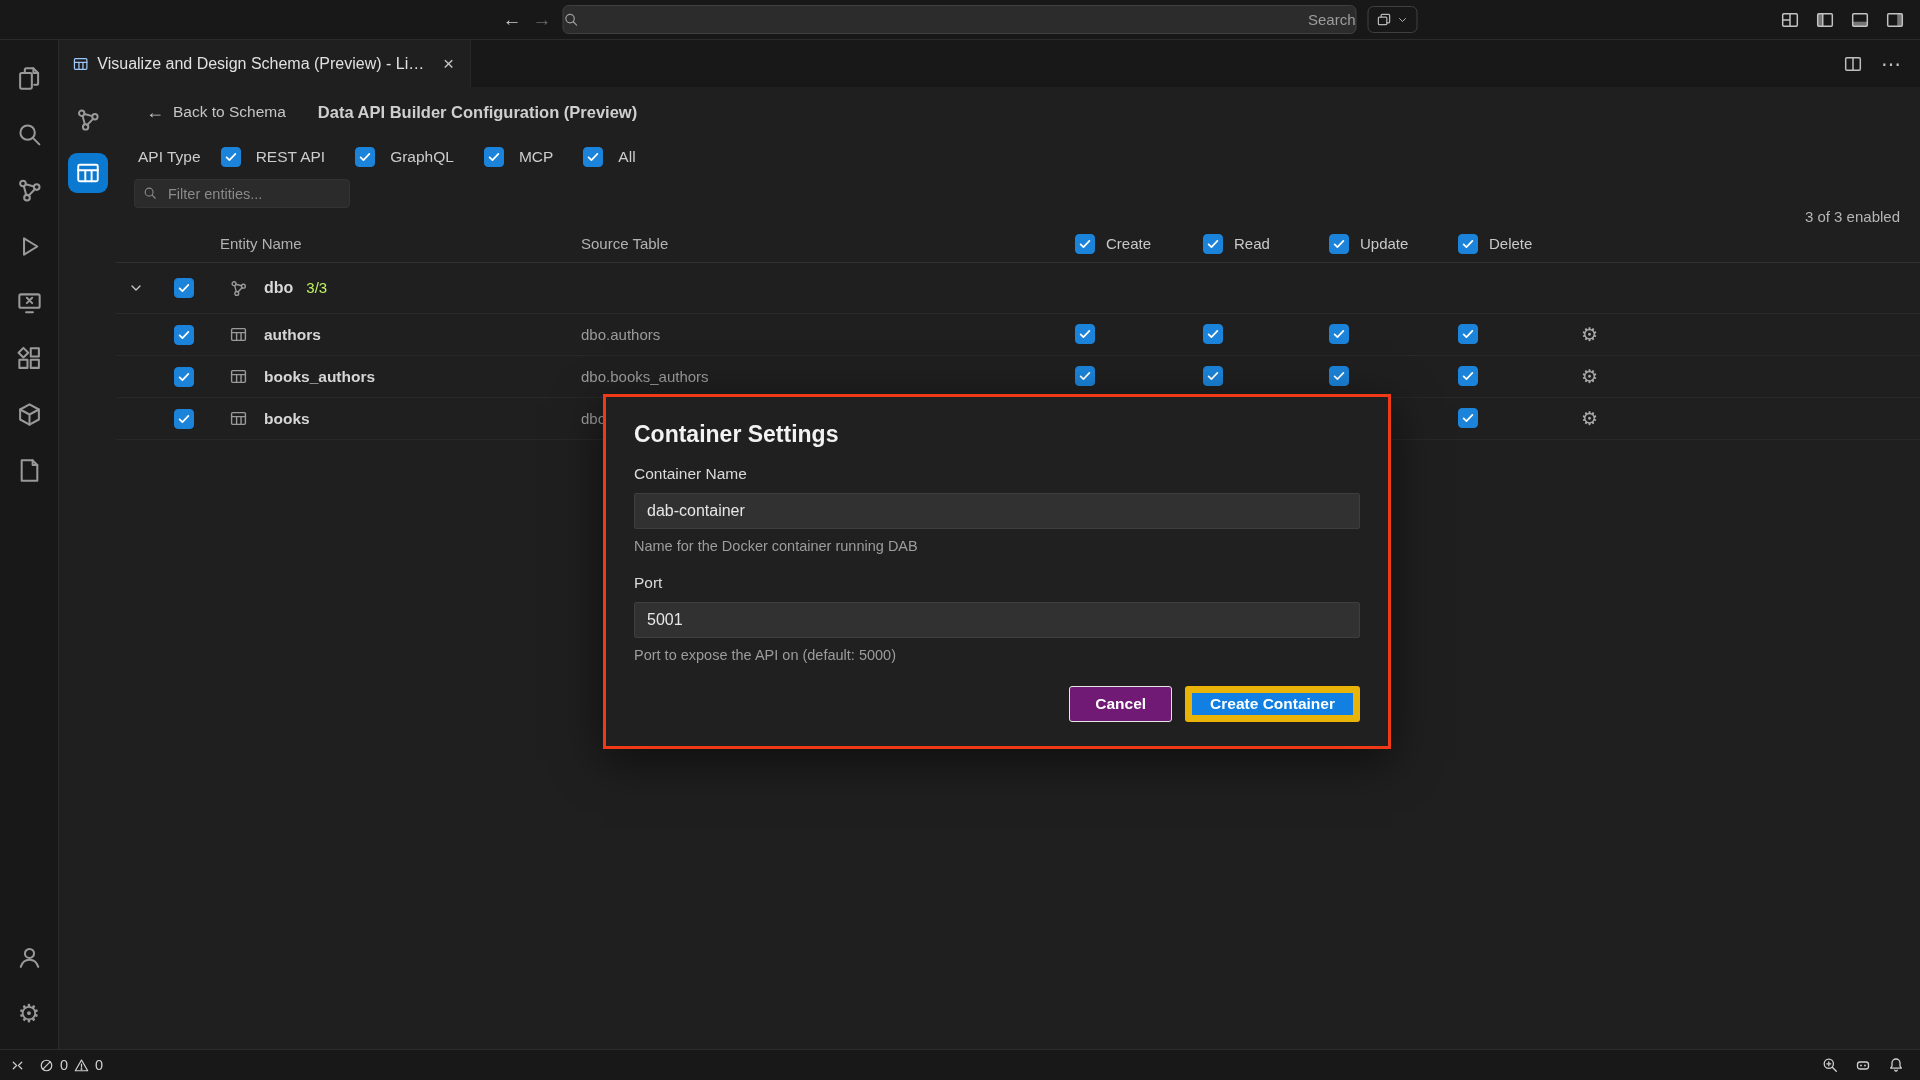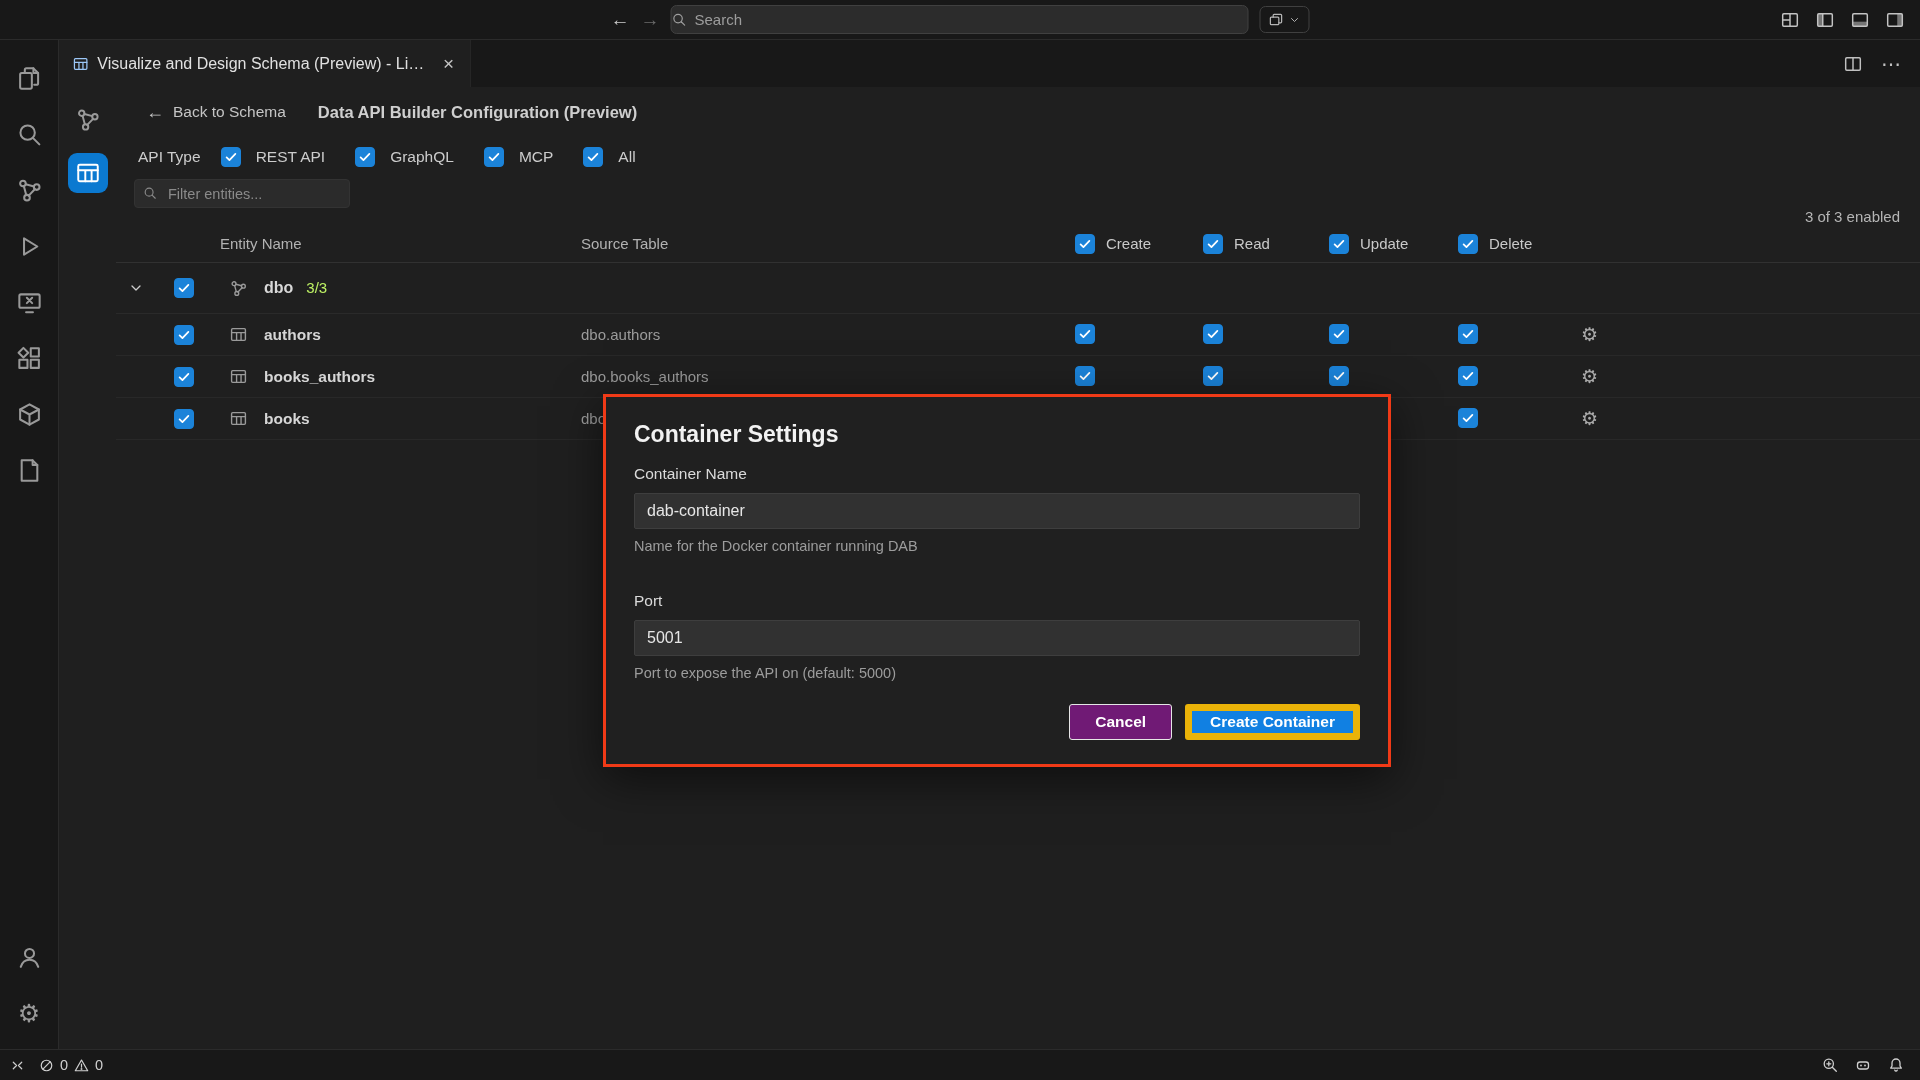--- a/index.html
+++ b/index.html
@@ -13,22 +13,22 @@
   .app { width:1920px; height:1080px; display:flex; flex-direction:column; position:relative; }
 
   svg { display:block; }
   .ic { stroke:currentColor; fill:none; stroke-width:1.3; stroke-linecap:round; stroke-linejoin:round; }
 
   
   .titlebar { height:40px; background:#181818; border-bottom:1px solid #2b2b2b; display:flex; align-items:center; position:relative; flex:0 0 40px; }
   .tb-center { position:absolute; left:50%; transform:translateX(-50%); display:flex; align-items:center; gap:11px; }
   .nav-arrow { font-size:19px; color:#cfcfcf; cursor:default; }
   .nav-arrow.dim { color:#6d6d6d; }
-  .searchbox { width:578px; height:29px; background:#2c2c2c; border:1px solid #404040; border-radius:6px;
-    display:flex; align-items:center; justify-content:flex-start; gap:8px; color:#9d9d9d; font-size:15px; }
+  .searchbox { width:794px; height:29px; background:#2c2c2c; border:1px solid #404040; border-radius:6px;
+    display:flex; align-items:center; justify-content:space-between; gap:8px; color:#9d9d9d; font-size:15px; }
   .clonebtn { height:27px; border:1px solid #404040; border-radius:6px; display:flex; align-items:center; gap:5px; padding:0 8px; color:#b5b5b5; }
   .tb-right { margin-left:auto; display:flex; gap:17px; padding-right:16px; align-items:center; color:#c3c3c3; }
 
   
   .mainrow { flex:1; display:flex; min-height:0; }
   .activitybar { width:59px; background:#181818; border-right:1px solid #2b2b2b; display:flex; flex-direction:column; align-items:center; padding:10px 0 8px; flex:0 0 59px; }
   .ab-icon { width:48px; height:56px; display:flex; align-items:center; justify-content:center; color:#999999; }
   .ab-gear { font-size:25px; line-height:1; }
   .ab-spacer { margin-top:auto; }
 
@@ -93,21 +93,21 @@
   .sb-right { margin-left:auto; display:flex; gap:17px; align-items:center; }
 
   
   .modal { position:absolute; left:603px; top:394px; width:788px; background:#202020;
     border:3px solid #f03a17; box-shadow:0 12px 44px rgba(0,0,0,0.55); padding:24px 28px 24px; z-index:10; }
   .m-title { font-size:23px; font-weight:bold; color:#f2f2f2; margin-bottom:17px; }
   .m-label { font-size:15.5px; color:#dadada; margin-bottom:10px; }
   .m-input { width:100%; height:36px; background:#313131; border:1px solid #3e3e3e; border-radius:2px;
     color:#e6e6e6; font-size:16px; padding:0 12px; font-family:inherit; outline:none; }
   .m-help { font-size:14.5px; color:#9c9c9c; margin-top:9px; }
-  .m-field2 { margin-top:38px; }
+  .m-field2 { margin-top:20px; }
   .m-actions { display:flex; justify-content:flex-end; gap:13px; margin-top:23px; }
   .btn { height:36px; border-radius:3px; font-size:15.5px; font-weight:600; font-family:inherit; display:flex; align-items:center; cursor:default; }
   .btn-cancel { padding:0 25px; background:#701a75; border:1px solid #e6e6e6; color:#ffffff; }
   .btn-primary { padding:0 18px; background:#1180e2; border:7px solid #eab308; color:#ffffff; }
 </style>
 </head>
 <body>
 
 <div class="app">
 

